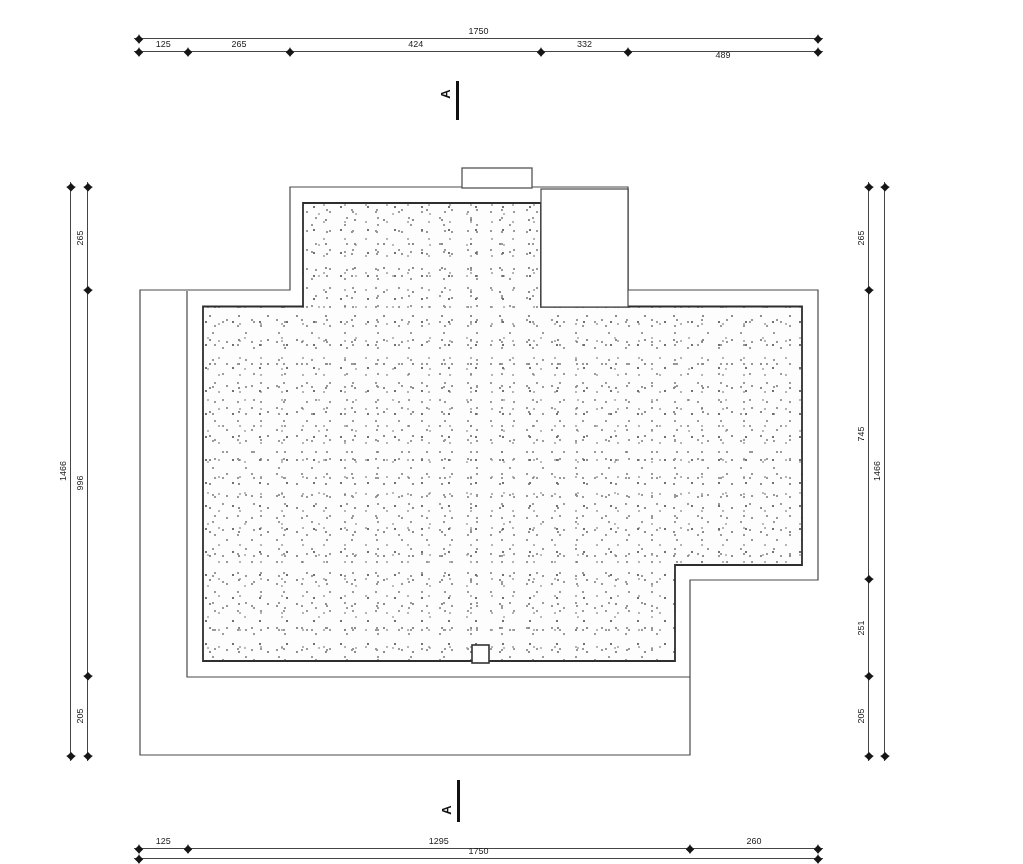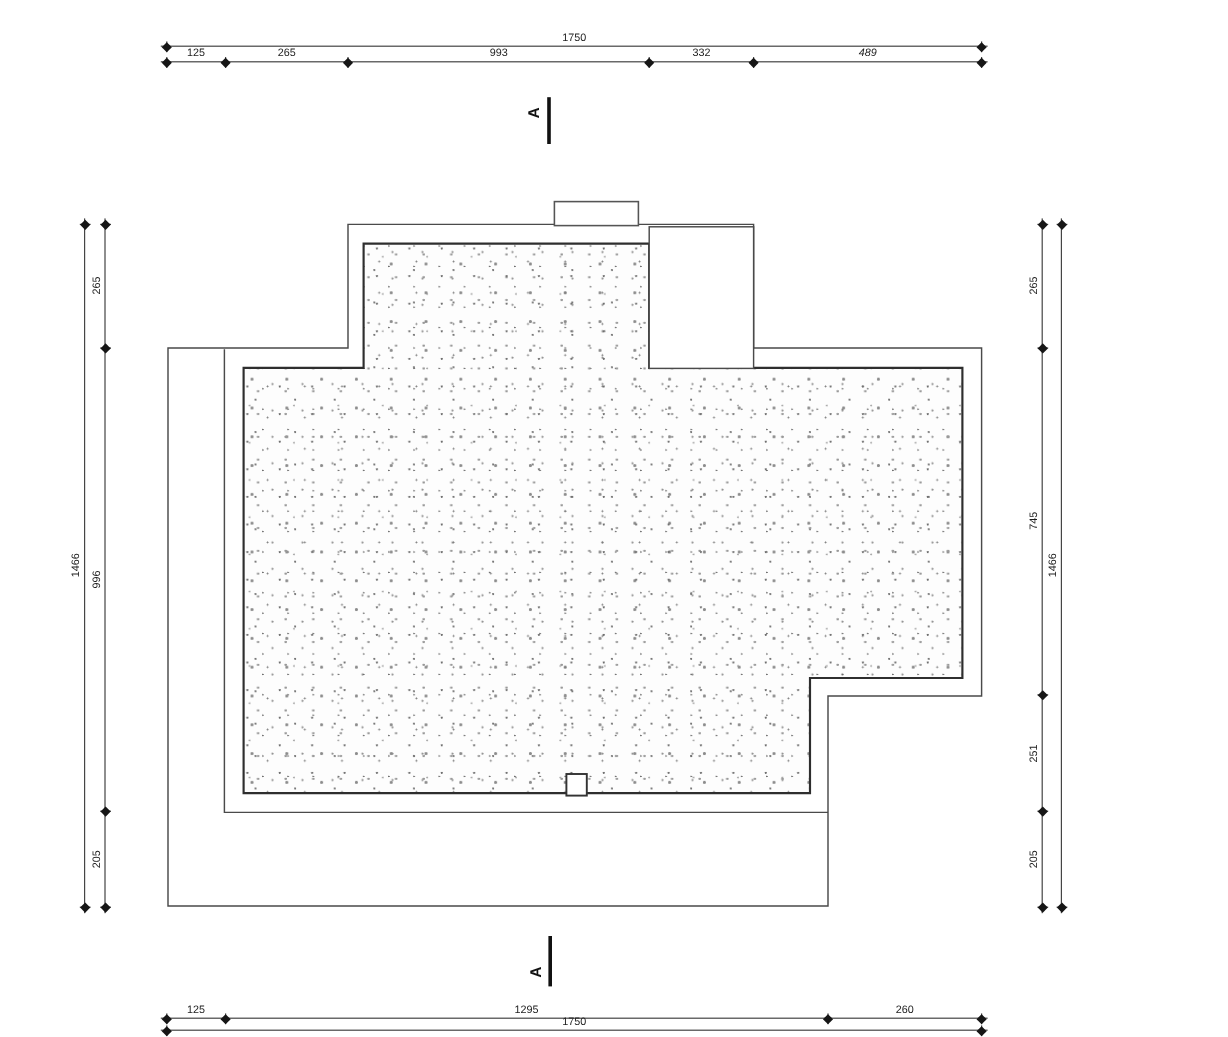--- a/index.html
+++ b/index.html
@@ -100,23 +100,23 @@
       <span class="tickline h" style="left: 290.32px; top: 51.5px;"></span>
       <span class="tick" style="left: 290.32px; top: 51.5px;"></span>
       <span class="tickline h" style="left: 540.968px; top: 51.5px;"></span>
       <span class="tick" style="left: 540.968px; top: 51.5px;"></span>
       <span class="tickline h" style="left: 628.268px; top: 51.5px;"></span>
       <span class="tick" style="left: 628.268px; top: 51.5px;"></span>
       <span class="tickline h" style="left: 818px; top: 51.5px;"></span>
       <span class="tick" style="left: 818px; top: 51.5px;"></span>
       <span class="dlabel h" style="left: 163.25px; top: 39px;">125</span>
       <span class="dlabel h" style="left: 238.91px; top: 39px;">265</span>
-      <span class="dlabel h" style="left: 415.644px; top: 39px;">993</span>
+      <span class="dlabel h" style="left: 415.644px; top: 39px;">424</span>
       <span class="dlabel h" style="left: 584.618px; top: 39px;">332</span>
-      <span class="dlabel h" style="left: 723.134px; top: 39px; font-style: italic;">489</span>
+      <span class="dlabel h" style="left: 723.134px; top: 50px;">489</span>
     </div>
   <div class="dim-chain">
       <span class="dim-line h" style="left: 134px; top: 848px; width: 689px;"></span>
       <span class="tickline h" style="left: 139px; top: 848.5px;"></span>
       <span class="tick" style="left: 139px; top: 848.5px;"></span>
       <span class="tickline h" style="left: 187.5px; top: 848.5px;"></span>
       <span class="tick" style="left: 187.5px; top: 848.5px;"></span>
       <span class="tickline h" style="left: 689.96px; top: 848.5px;"></span>
       <span class="tick" style="left: 689.96px; top: 848.5px;"></span>
       <span class="tickline h" style="left: 818px; top: 848.5px;"></span>

